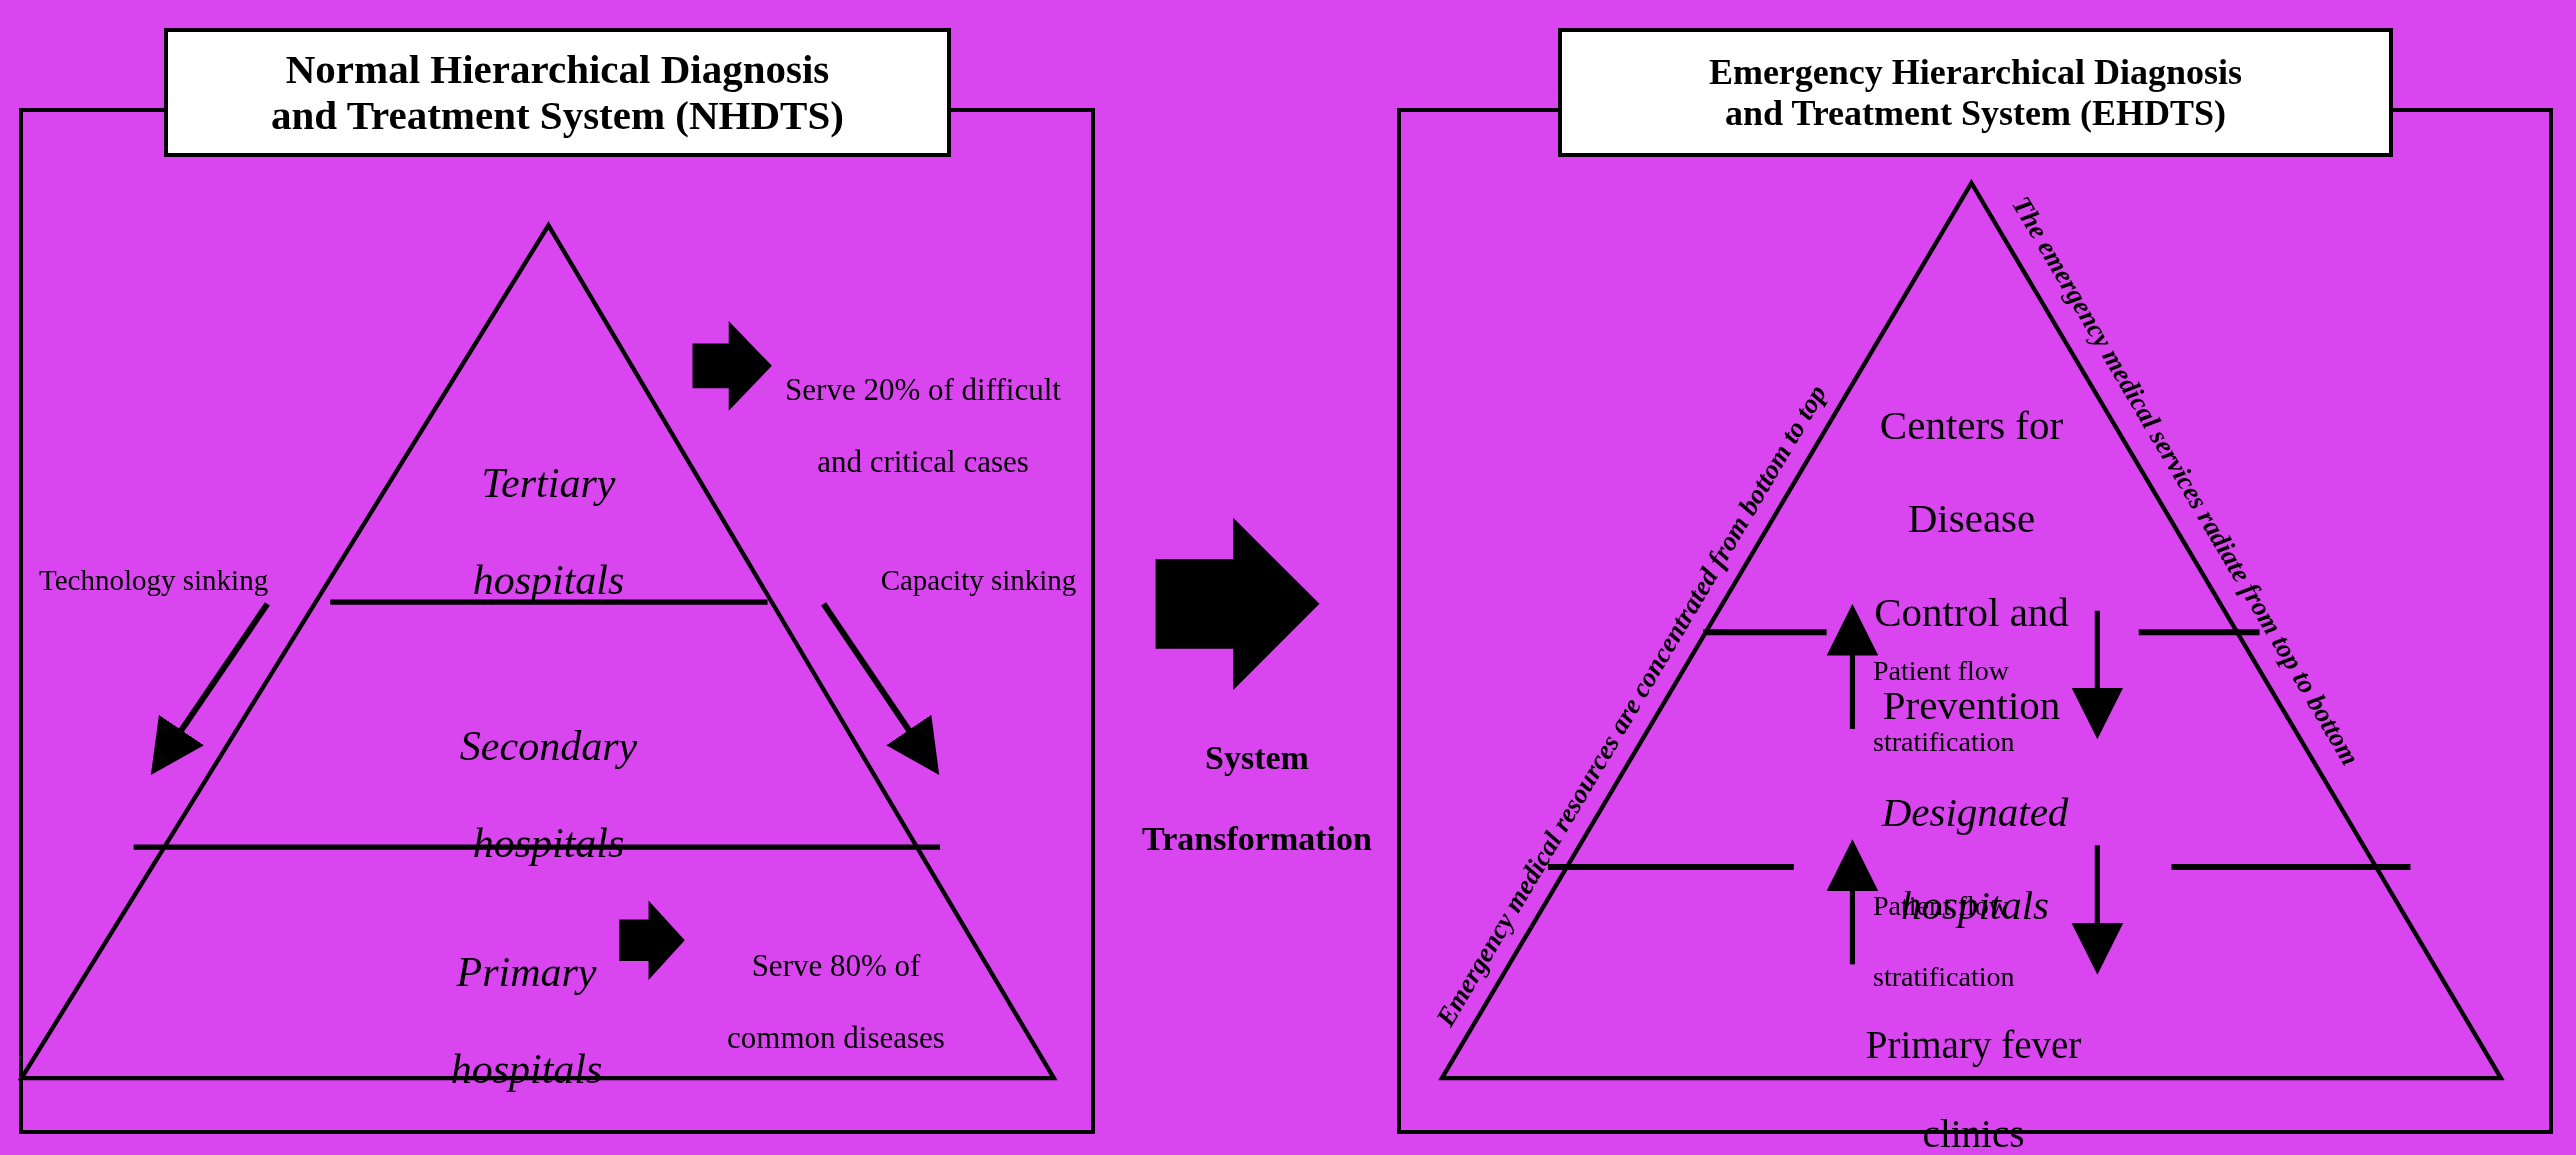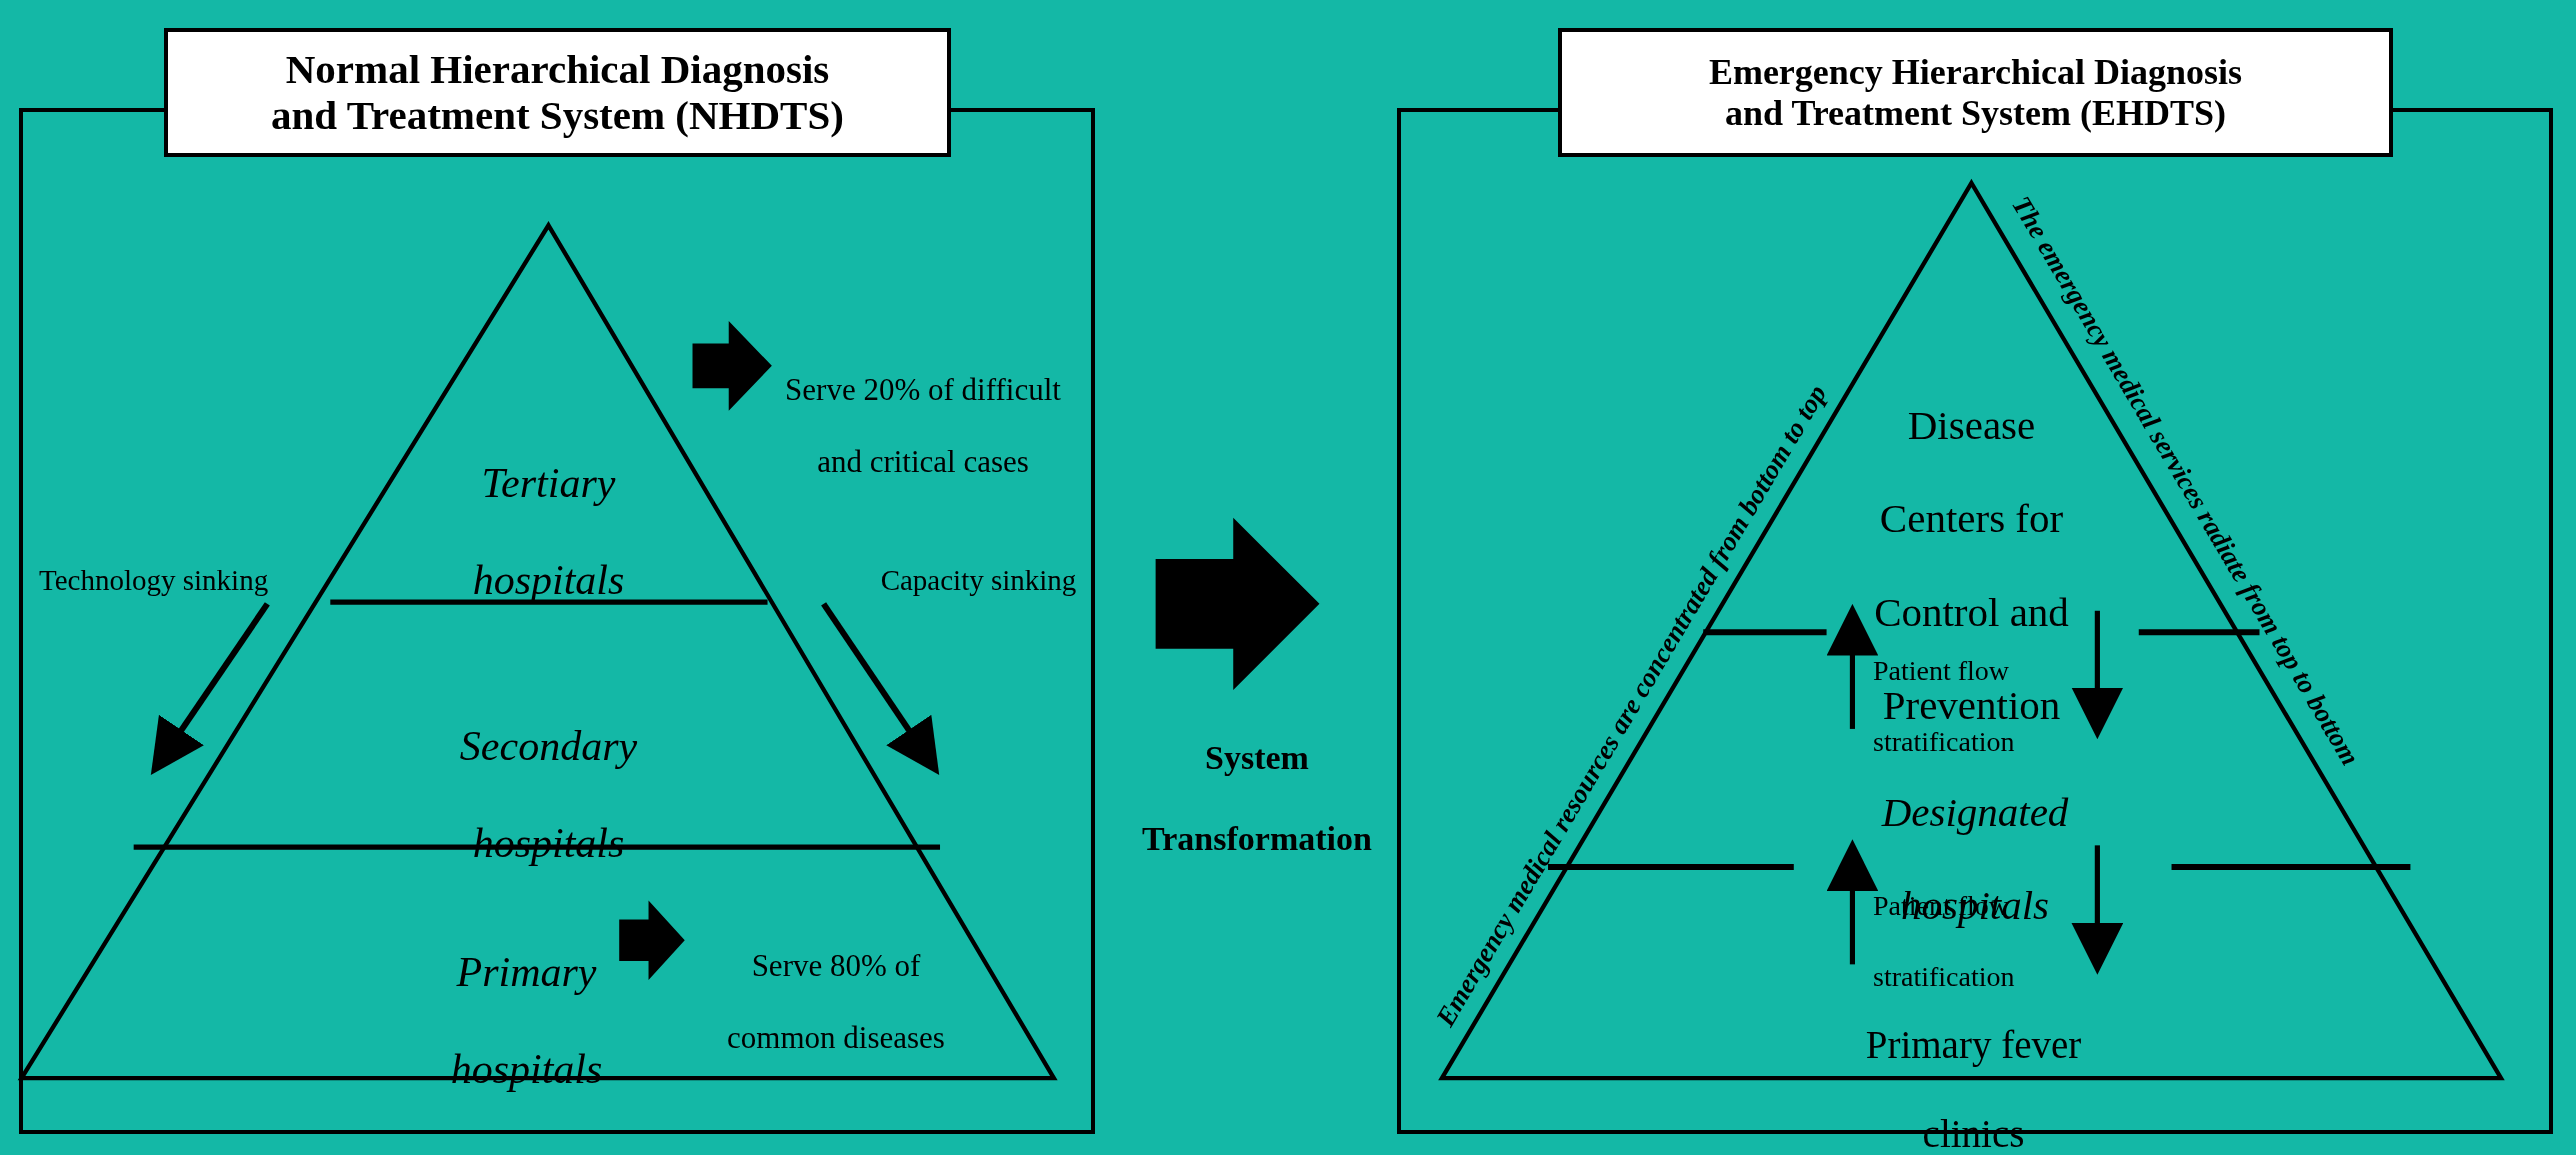--- a/index.html
+++ b/index.html
@@ -1,17 +1,17 @@
 <!DOCTYPE html>
 <html style="font-size:14px"><head>
 <meta charset="utf-8">
 <style>
   html,body{margin:0;padding:0;background:#ffffff;}
   body{width:2576px;height:1156px;overflow:hidden;font-family:"Liberation Serif",serif;color:#000;}
-  #stage{position:relative;width:2576px;height:1156px;background:#14b8a6;}
+  #stage{position:relative;width:2576px;height:1156px;background:#d946ef;}
 
   .panel-frame{position:absolute;border:4.3px solid #000;box-sizing:border-box;background:transparent;}
 
   .title-box{position:absolute;border:4.3px solid #000;box-sizing:border-box;background:#fff;
              display:flex;align-items:center;justify-content:center;text-align:center;
              font-weight:bold;font-family:"Liberation Serif",serif;line-height:1.12;}
 
   .svg-layer{position:absolute;left:0;top:0;width:2576px;height:1156px;pointer-events:none;}
 
   .lbl{position:absolute;font-family:"Liberation Serif",serif;color:#000;text-align:center;line-height:1.16;white-space:pre-line;}
@@ -132,22 +132,22 @@
   <div class="lbl side-label" style="left:812px;top:530px;width:293px;text-align:center;">
     <span>Capacity sinking</span>
   </div>
 
   <div class="sys-trans" style="left:1106px;top:697px;width:302px;">
     <div>System</div>
     <div>Transformation</div>
   </div>
 
   <div class="lbl pyr2-label" style="left:1825px;top:355px;width:293px;">
+    <div>Centers for</div>
     <div>Disease</div>
-    <div>Centers for</div>
     <div>Control and</div>
     <div>Prevention</div>
   </div>
 
   <div class="lbl pyr2-label" style="left:1820px;top:742px;width:310px;font-style:italic;">
     <div>Designated</div>
     <div>hospitals</div>
   </div>
 
   <div class="lbl pyr2-label-sm" style="left:1801px;top:979px;width:345px;">

